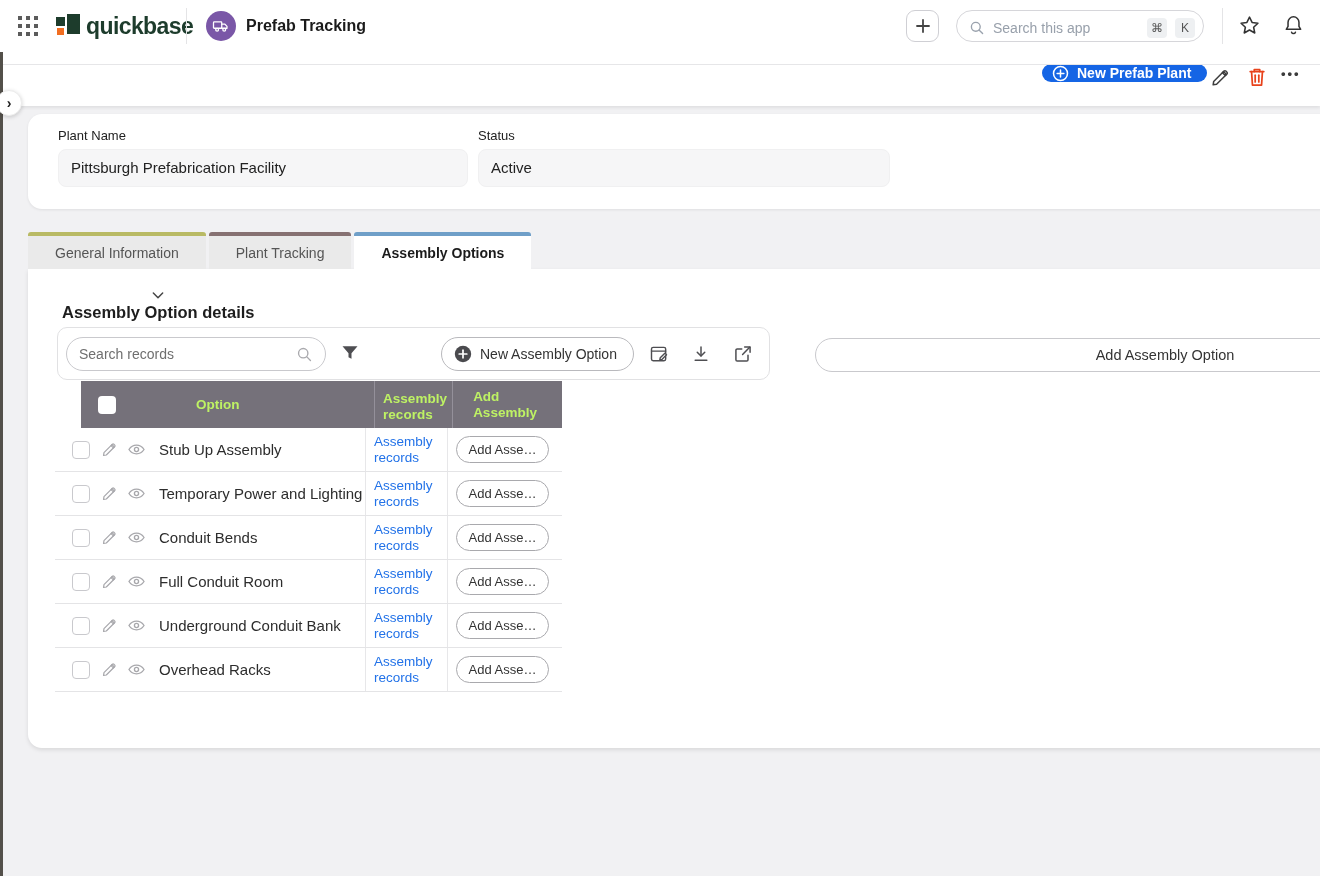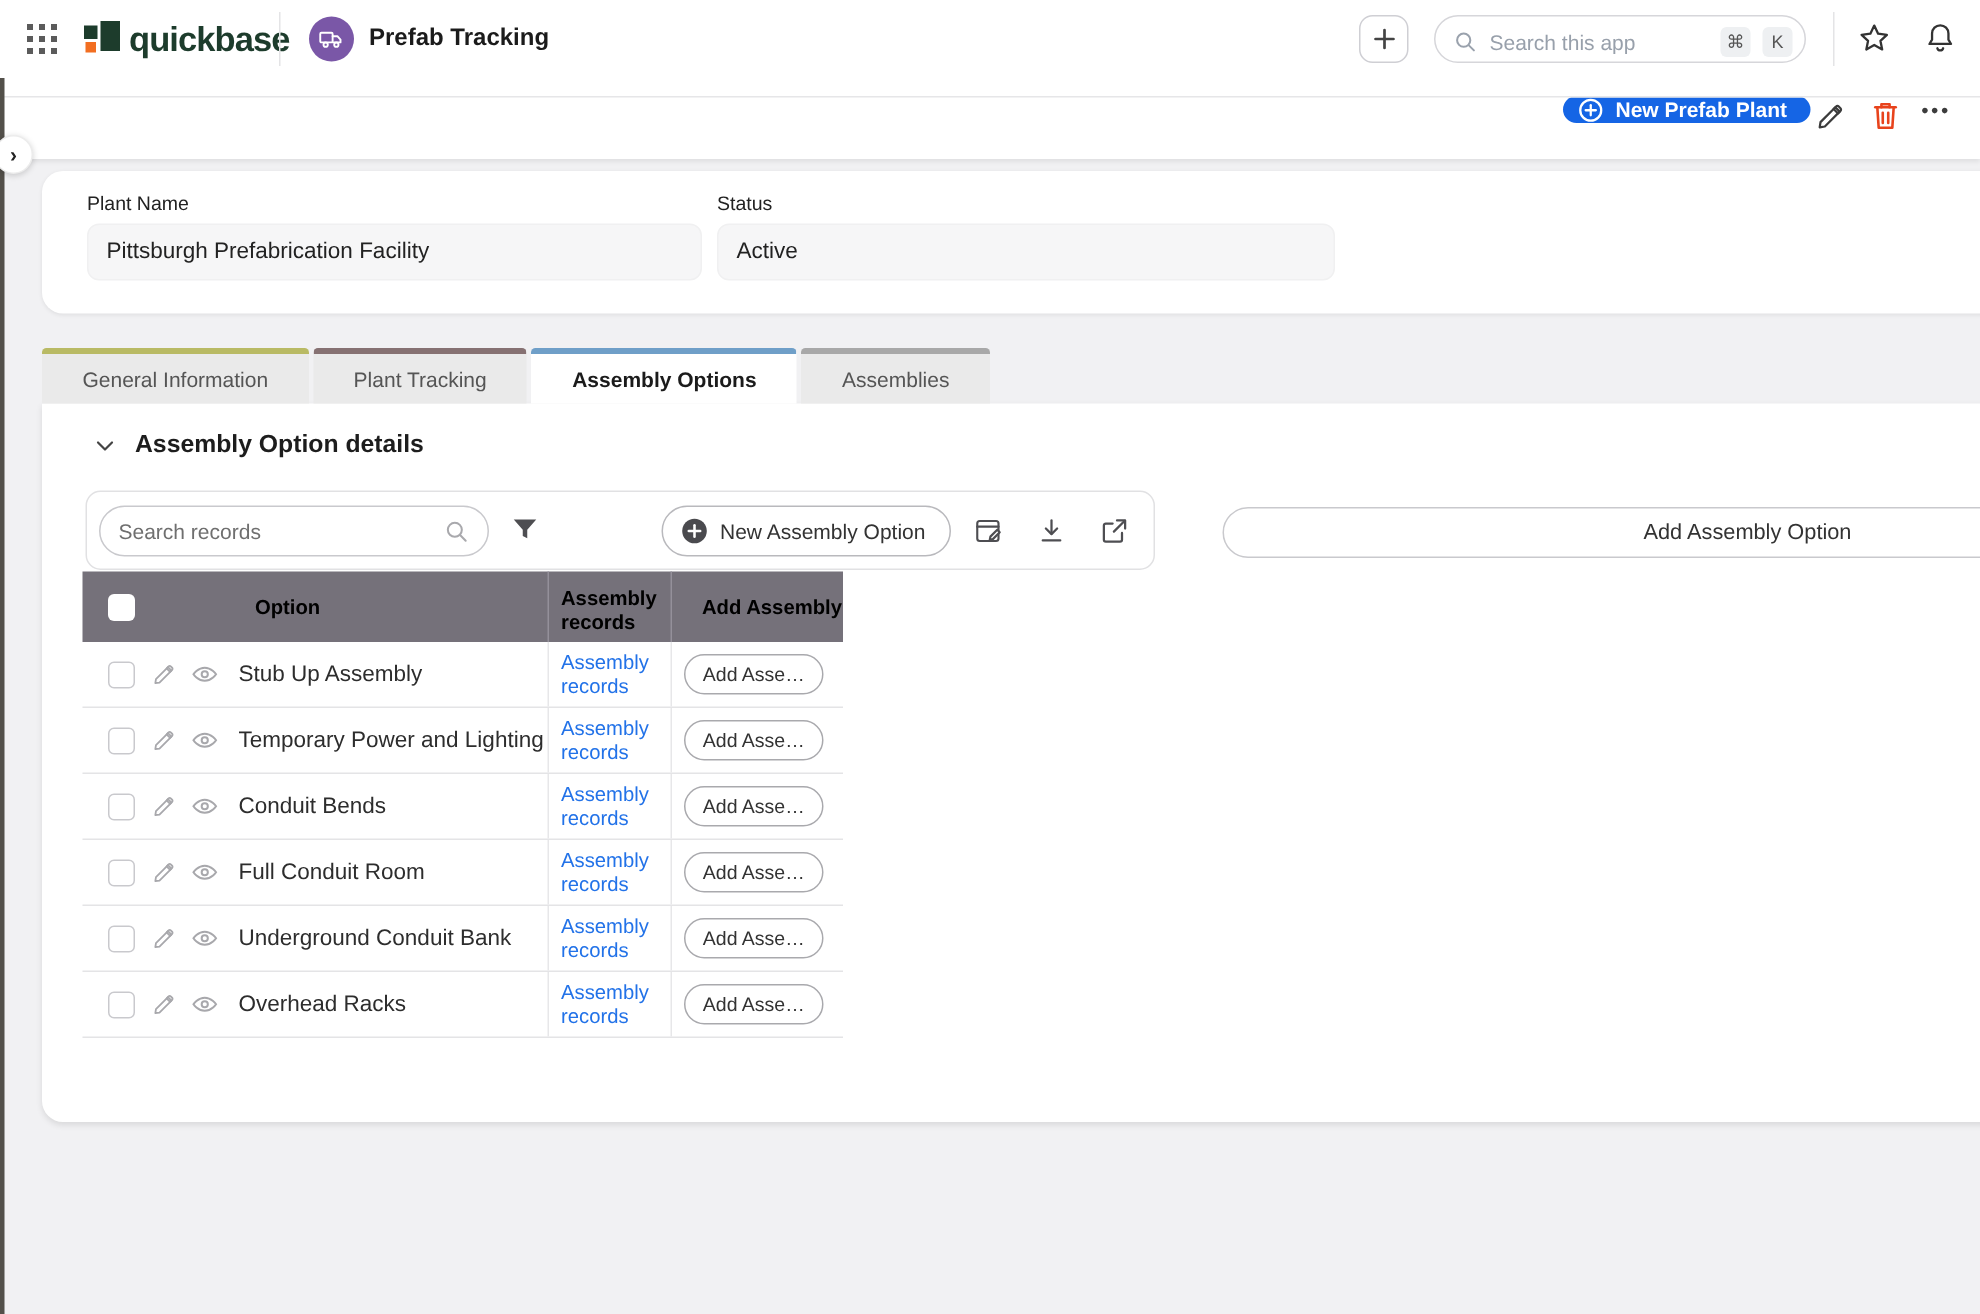--- a/index.html
+++ b/index.html
@@ -107,21 +107,21 @@
   .tab-2 { border-top-color:#6f9fc8; }
   .tab-3 { border-top-color:#a8a8a8; }
   .tab.active { background:#fff; color:#1b1b1b; font-weight:bold; }
 
   
   .content-card {
     position:absolute; left:28px; top:269px; width:1300px; height:479px;
     background:#fff; border-radius:0 0 0 14px; box-shadow:0 2px 4px rgba(0,0,0,0.10);
     z-index:2;
   }
-  .section-head { position:absolute; left:34px; top:18px; display:flex; align-items:center; gap:12px; cursor:pointer; }
+  .section-head { position:absolute; left:34px; top:18px; display:flex; align-items:center; gap:0; cursor:pointer;flex-direction:column; }
   .section-title { font-size:16.5px; font-weight:bold; color:#1d1d1d; }
 
   .toolbar {
     position:absolute; left:29px; top:58px; width:713px; height:53px;
     border:1px solid #e1e1e3; border-radius:10px;
   }
   .search-records {
     position:absolute; left:8px; top:9px; width:260px; height:34px;
     border:1px solid #c9c9cd; border-radius:17px; background:#fff;
     display:flex; align-items:center; padding:0 12px; gap:0;
@@ -146,21 +146,21 @@
   .add-option-btn {
     position:absolute; left:787px; top:69px; width:700px; height:34px;
     background:#fff; border:1px solid #c9c9cd; border-radius:17px;
     font-size:14.5px; color:#333; cursor:pointer; font-family:"Liberation Sans", sans-serif;
     text-align:center;
   }
 
   
   .qtable { position:absolute; left:27px; top:112px; width:507px; }
   .thead {
-    display:flex; background:#75717a; color:#000000; height:47px; align-items:stretch;
+    display:flex; background:#75717a; color:#bef264; height:47px; align-items:stretch;margin-left:26px;
   }
   .th { display:flex; align-items:center; font-weight:bold; font-size:13.5px; line-height:1.15; }
   .th-sel { width:310px; }
   .th-rec { width:82px; border-left:1px solid #94909a; padding:4px 0 0 8px; }
   .th-add { width:115px; border-left:1px solid #94909a; padding-left:20px; }
   .th-option-label { margin-left:80px; }
   .hdr-checkbox { width:18px; height:18px; background:#fff; border-radius:4px; margin-left:17px; cursor:pointer; }
   .trow { display:flex; height:44px; border-bottom:1px solid #e4e4e6; align-items:stretch; }
   .td { display:flex; align-items:center; }
   .td-sel { width:310px; }
@@ -296,21 +296,20 @@
   <div class="field field-2">
     <div class="f-label">Status</div>
     <div class="f-value">Active</div>
   </div>
 </div>
 
 <div class="tabs">
   <div class="tab tab-0">General Information</div>
   <div class="tab tab-1">Plant Tracking</div>
   <div class="tab tab-2 active">Assembly Options</div>
-  <div class="tab tab-3">Assemblies</div>
 </div>
 
 <div class="content-card">
 
   <div class="section-head">
     <span>
       <svg width="16" height="16" viewBox="0 0 24 24" fill="none" stroke="#444" stroke-width="2.2" stroke-linecap="round" stroke-linejoin="round">
         <polyline points="5 9 12 16 19 9"></polyline>
       </svg>
     </span>

